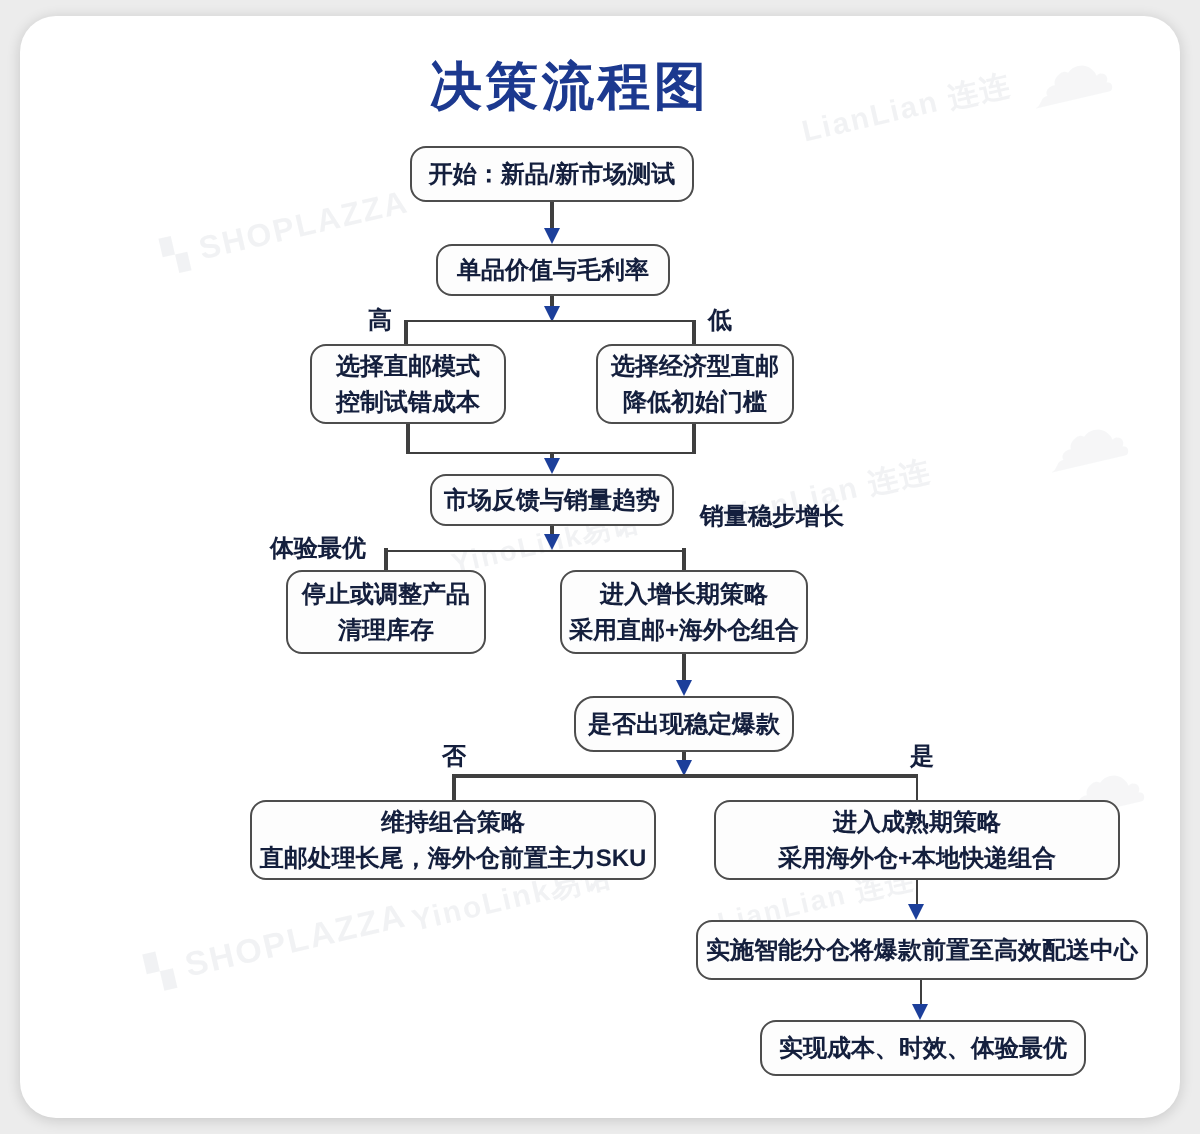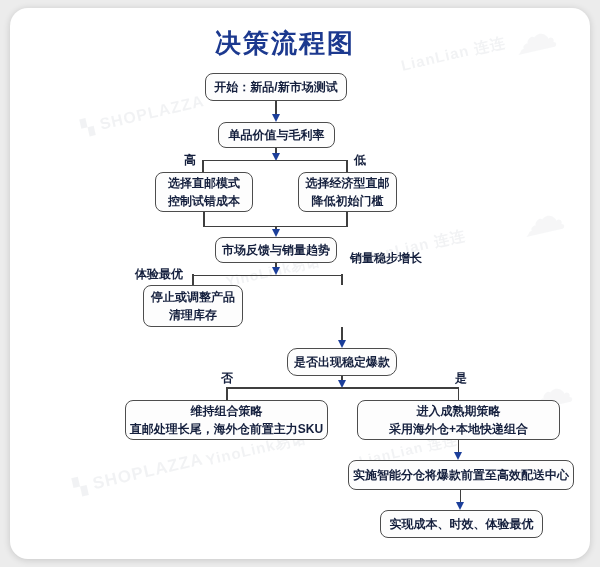--- a/index.html
+++ b/index.html
@@ -94,20 +94,22 @@
   <div class="vline" style="left:275.3px;top:263px;height:5px;"></div>
   <div class="arrow" style="left:271.5px;top:267px;"></div>
   <div class="hline" style="left:193px;top:274.5px;width:149px;"></div>
   <div class="vline" style="left:192.3px;top:274px;height:11px;"></div>
   <div class="vline" style="left:341.3px;top:274px;height:11px;"></div>
   <div class="blabel r" style="left:113px;top:266px;width:70px;">体验最优</div>
   <div class="blabel" style="left:350px;top:250px;width:90px;">销量稳步增长</div>
 
   <div class="node" style="left:143px;top:285px;width:100px;height:42px;">停止或调整产品
 清理库存</div>
+  <div class="node" style="left:280px;top:285px;width:124px;height:42px;">进入增长期策略
+采用直邮+海外仓组合</div>
   <div class="vline" style="left:341.3px;top:327px;height:14px;"></div>
   <div class="arrow" style="left:337.5px;top:340px;"></div>
 
   <div class="node" style="left:287px;top:348px;width:110px;height:28px;border-radius:10px;">是否出现稳定爆款</div>
   <div class="vline" style="left:341.3px;top:376px;height:5px;"></div>
   <div class="arrow" style="left:337.5px;top:380px;"></div>
   <div class="hline" style="left:227px;top:387.4px;width:232px;"></div>
   <div class="vline" style="left:226.3px;top:387px;height:13px;"></div>
   <div class="vline" style="left:458px;top:387px;height:13px;"></div>
   <div class="blabel" style="left:216px;top:370px;width:22px;text-align:center;">否</div>

